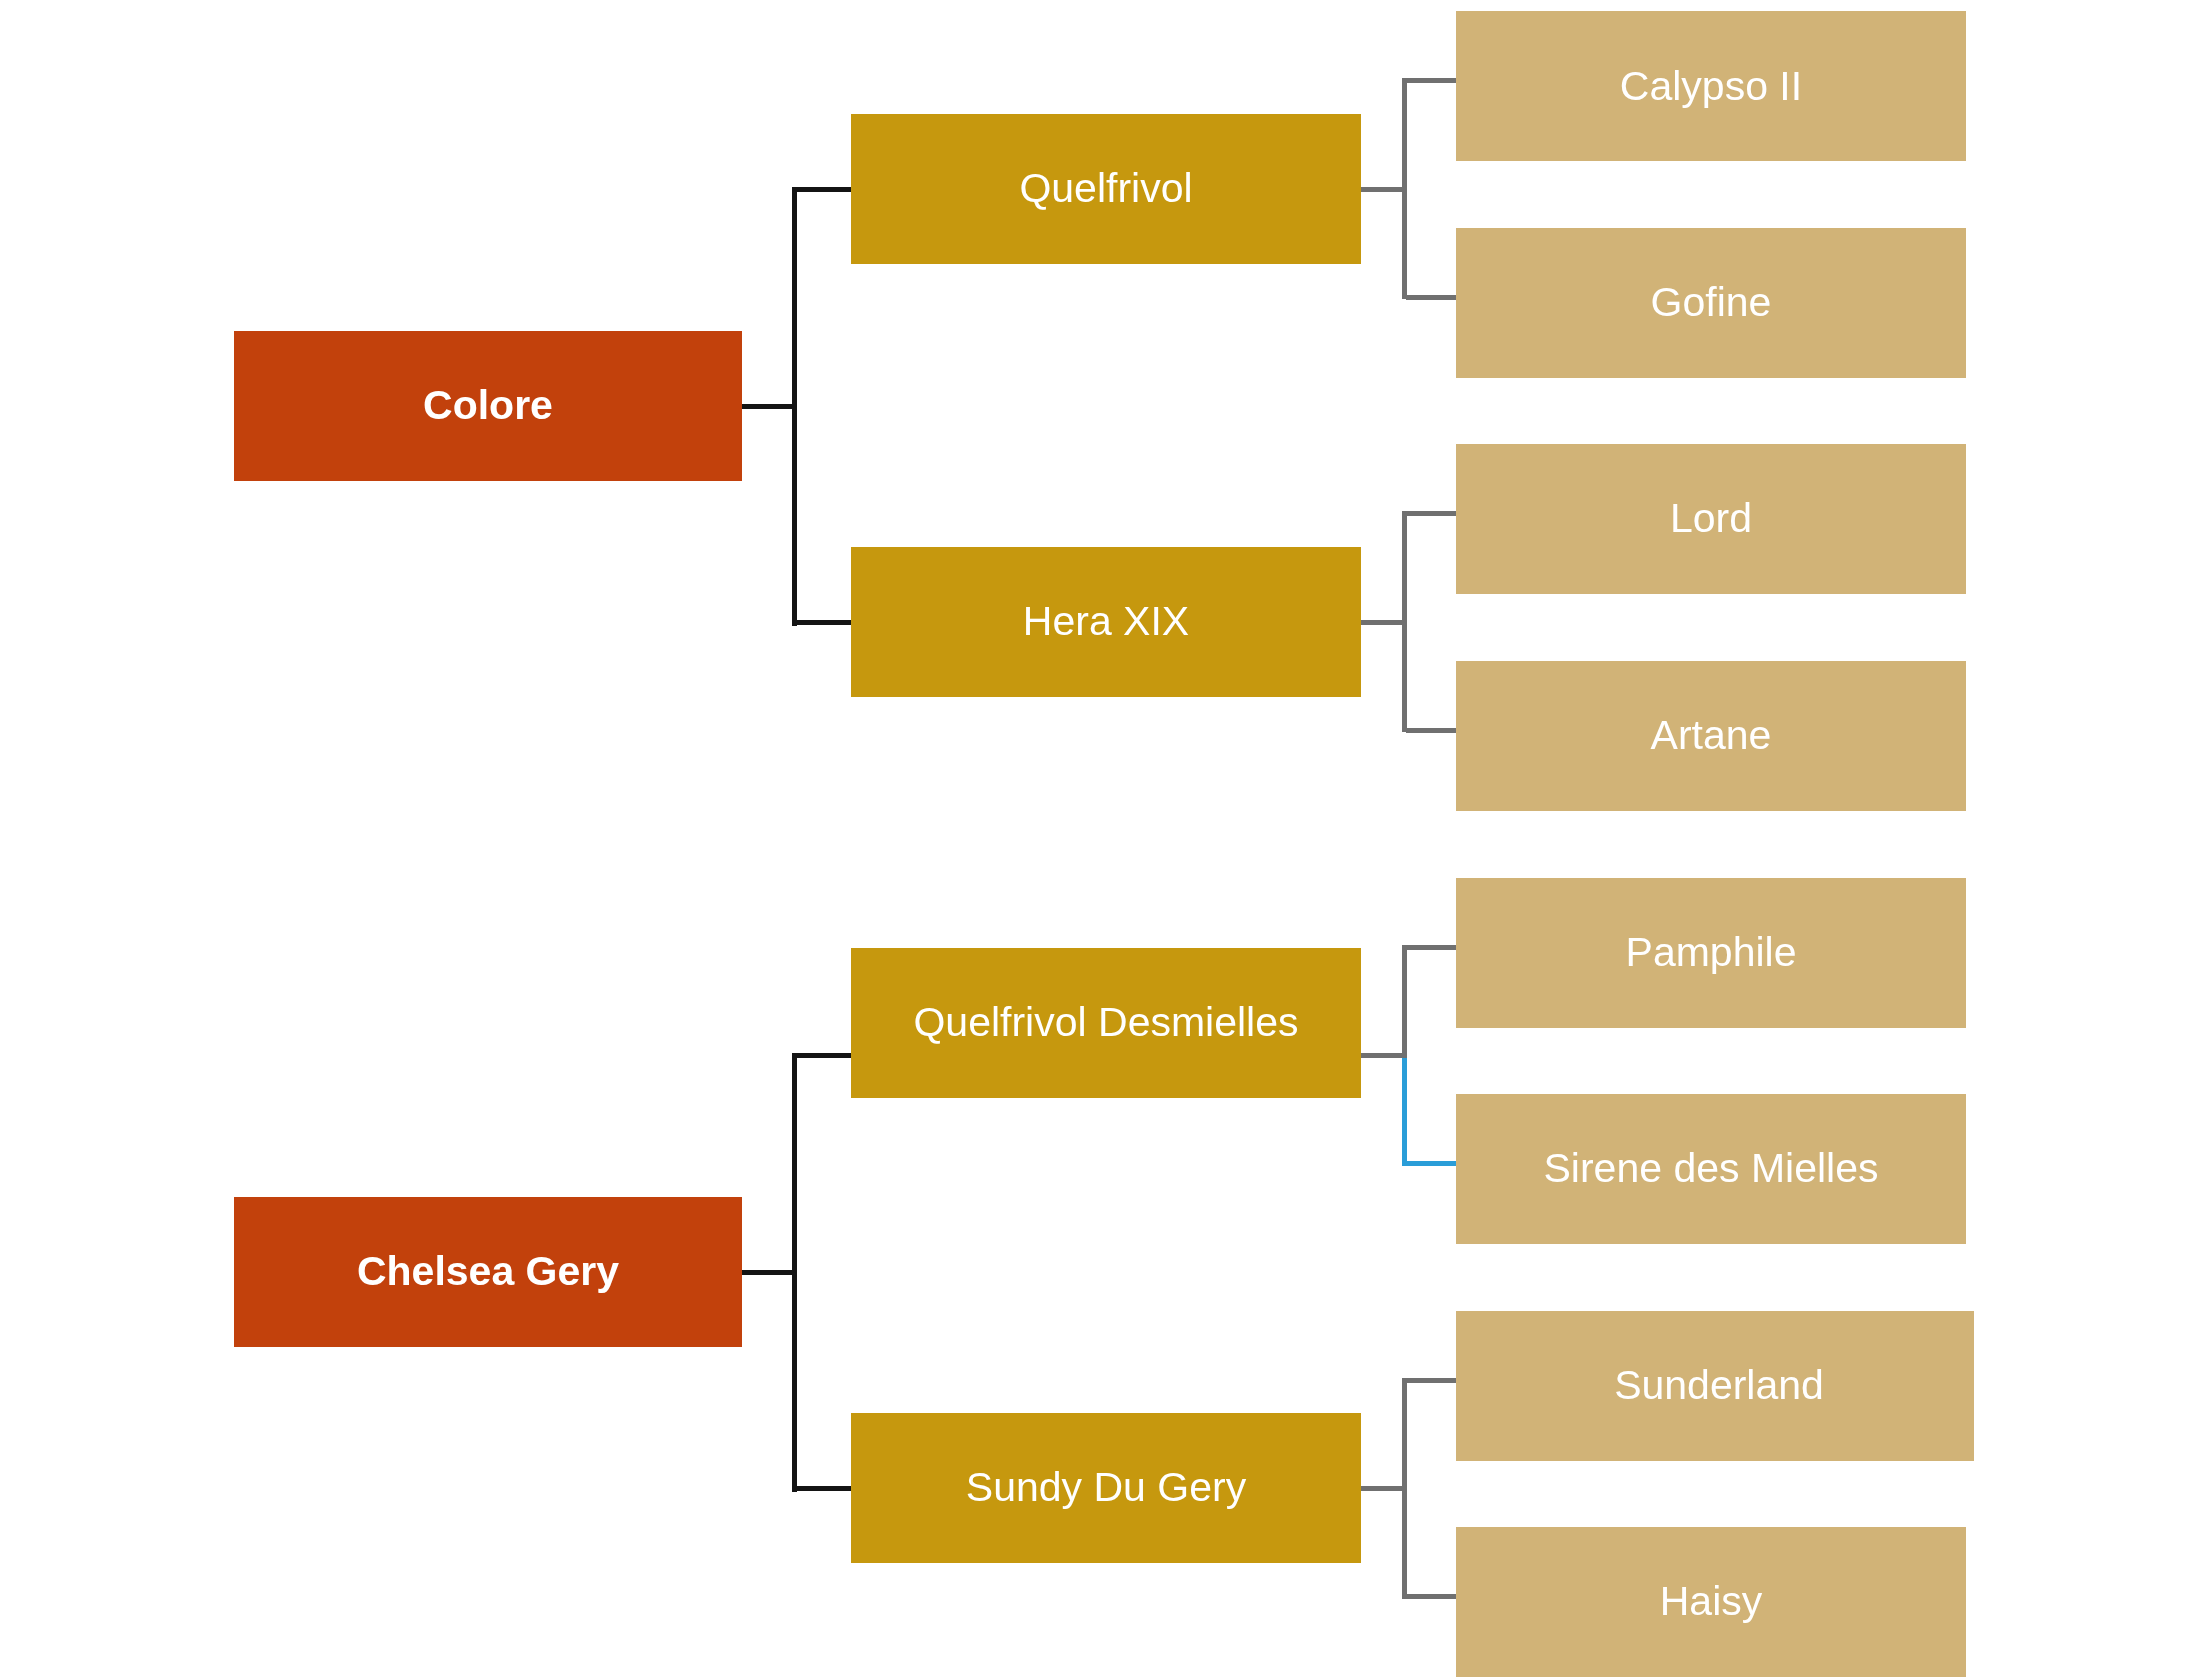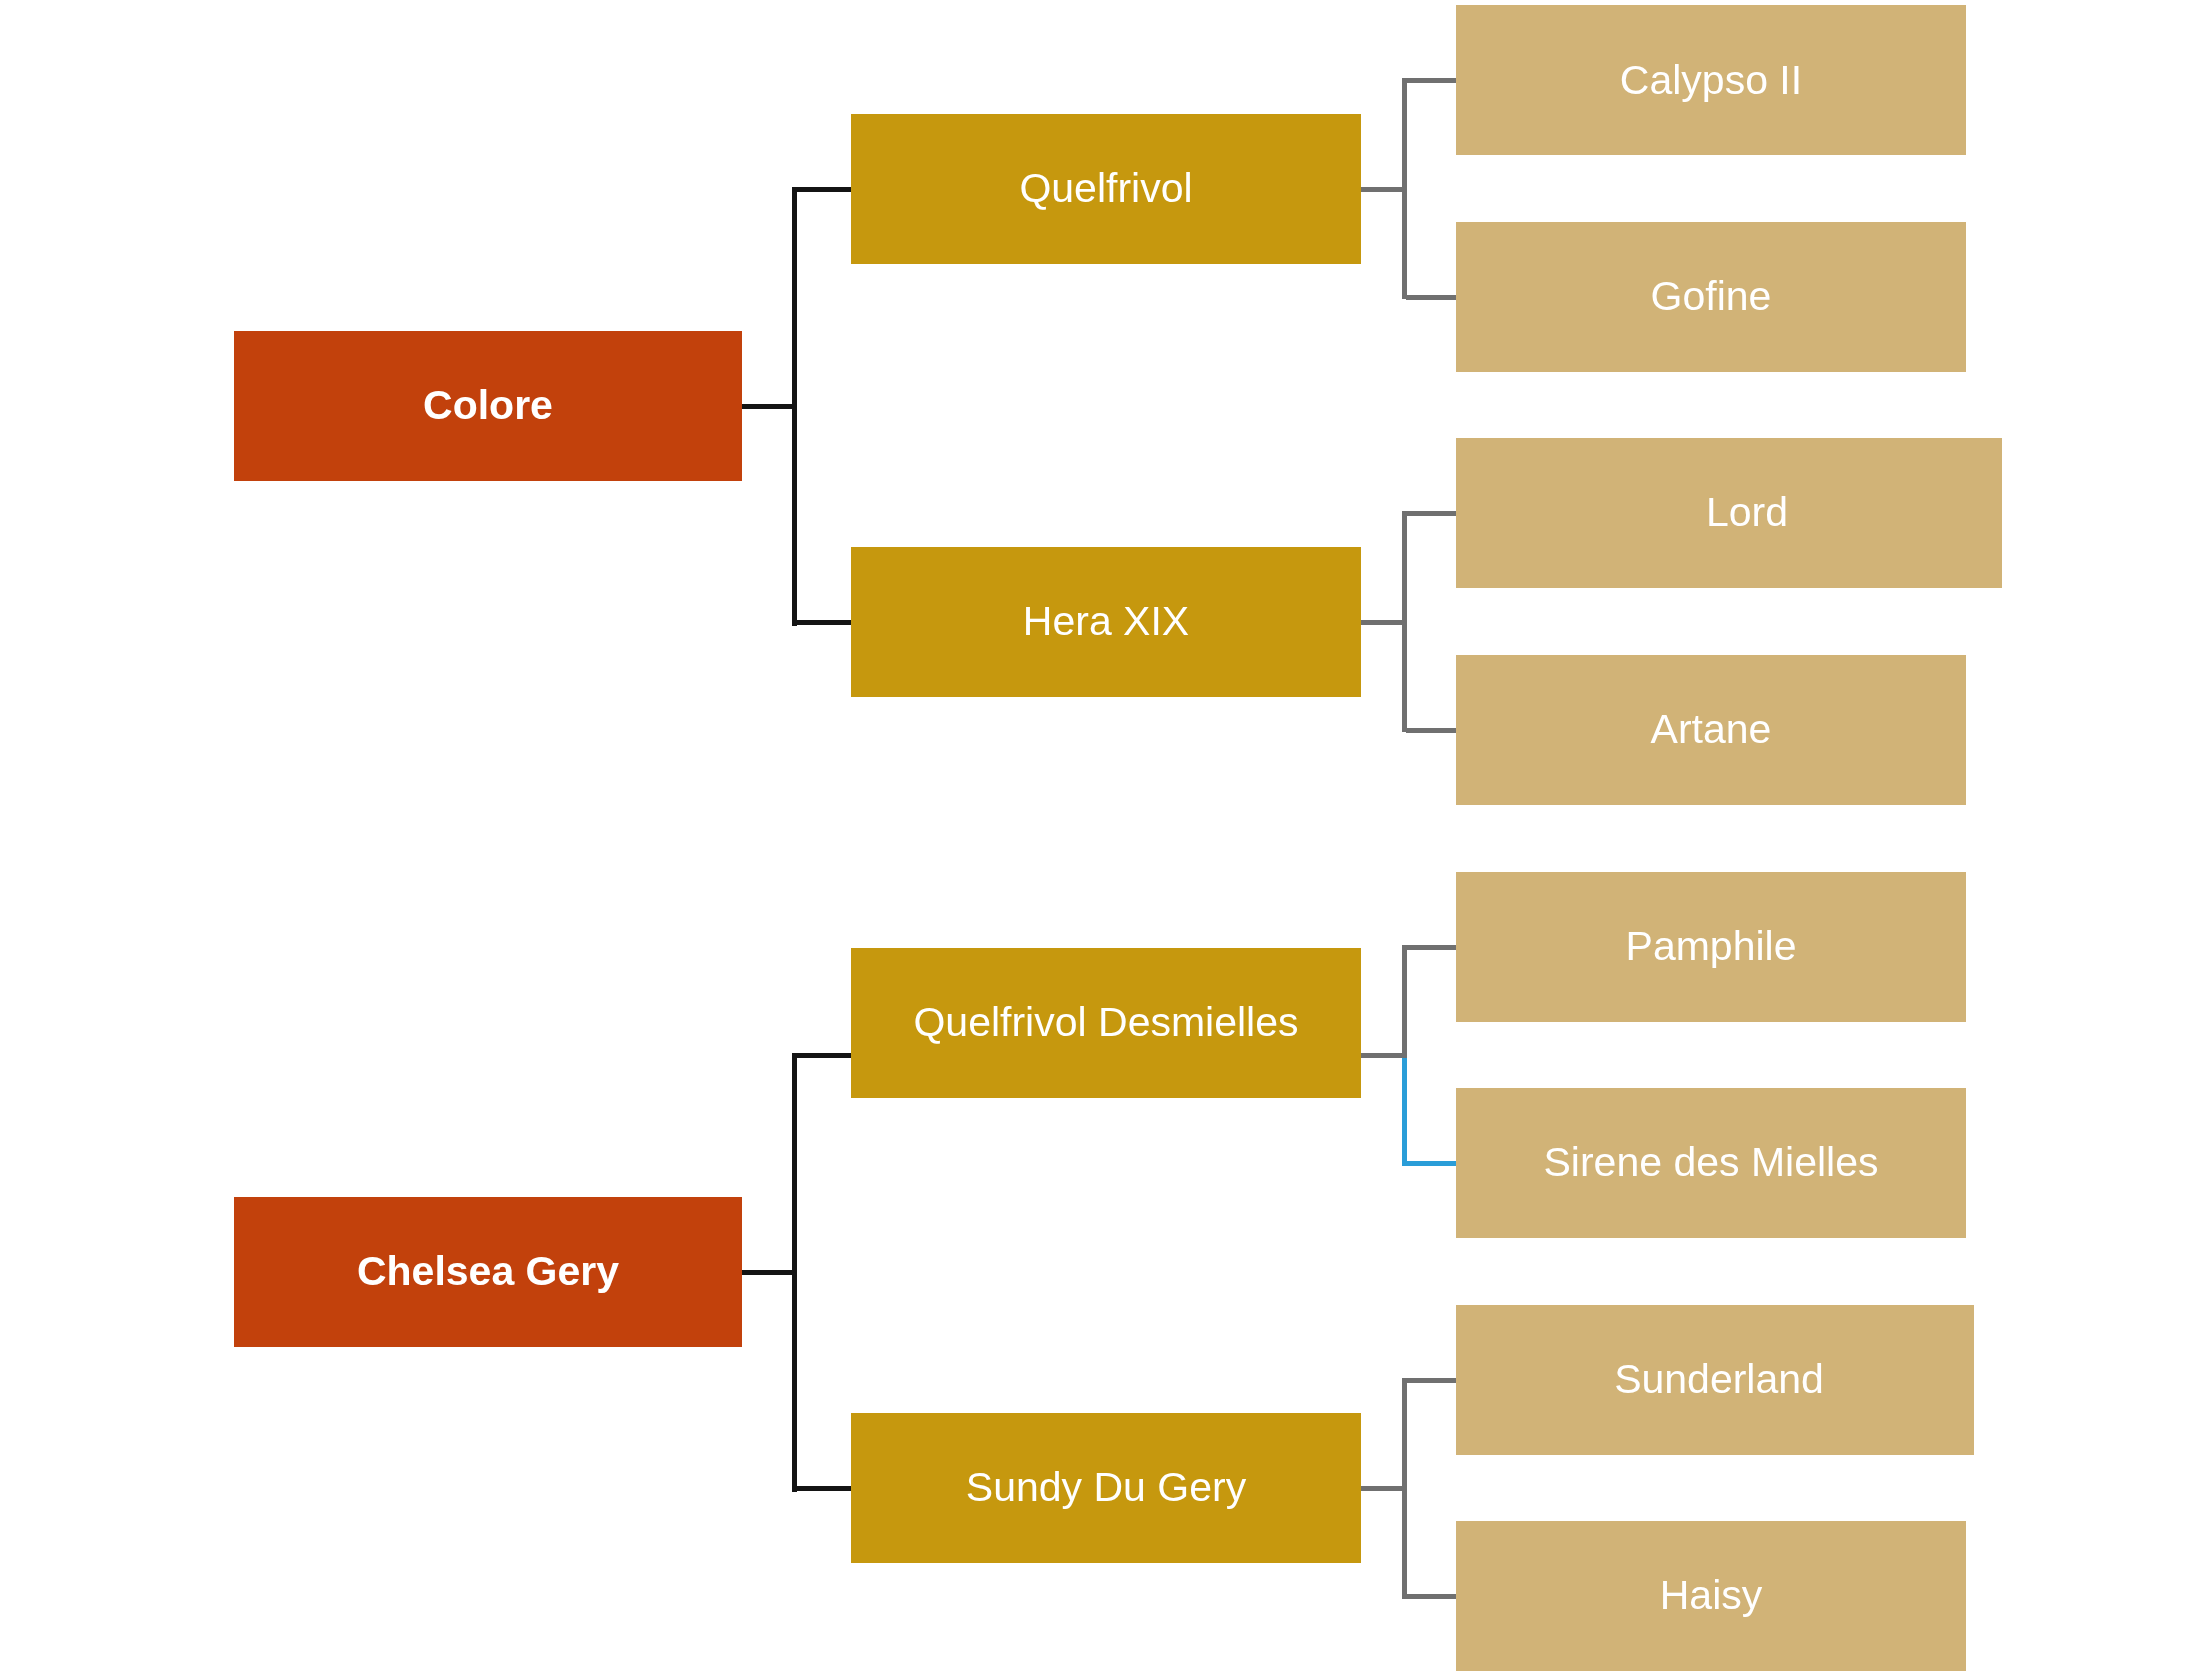--- a/index.html
+++ b/index.html
@@ -21,31 +21,31 @@
     align-items: center;
     justify-content: center;
     text-align: center;
     color: #ffffff;
     font-size: 41px;
     line-height: 1.15;
     height: 150px;
   }
   .dark { background: #c2410c; width: 508px; left: 234px; font-weight: bold; }
   .gold { background: #C6980E; width: 510px; left: 851px; font-weight: normal; }
-  .tan  { background: #D1B377; width: 510px; left: 1456px; font-weight: normal; }
+  .tan  { background: #D1B377; width: 510px; left: 1456px; font-weight: normal; margin-top: 6px; }
 
   .b-colore     { top: 331px;  }
   .b-chelsea    { top: 1197px; }
   .b-contender  { top: 114px;  }
   .b-hera       { top: 547px;  }
   .b-quelfrivol { top: 948px; }
   .b-sundy      { top: 1413px; }
   .b-calypso    { top: 5.3px;    }
   .b-gofine     { top: 222px;  }
-  .b-lord       { top: 438px; padding-left: 36px;  }
+  .b-lord       { top: 438px;  }
   .b-artane     { top: 655px;  }
   .b-pamphile   { top: 872px;  }
   .b-sirene     { top: 1088px; }
   .b-sunderland { top: 1305px; padding-left: 8px; }
   .b-haisy      { top: 1521px; }
 
   .line { position: absolute; }
   .lblack { background: #141414; }
   .lgray  { background: #707070; }
   .lblue  { background: #2A9DD8; }

